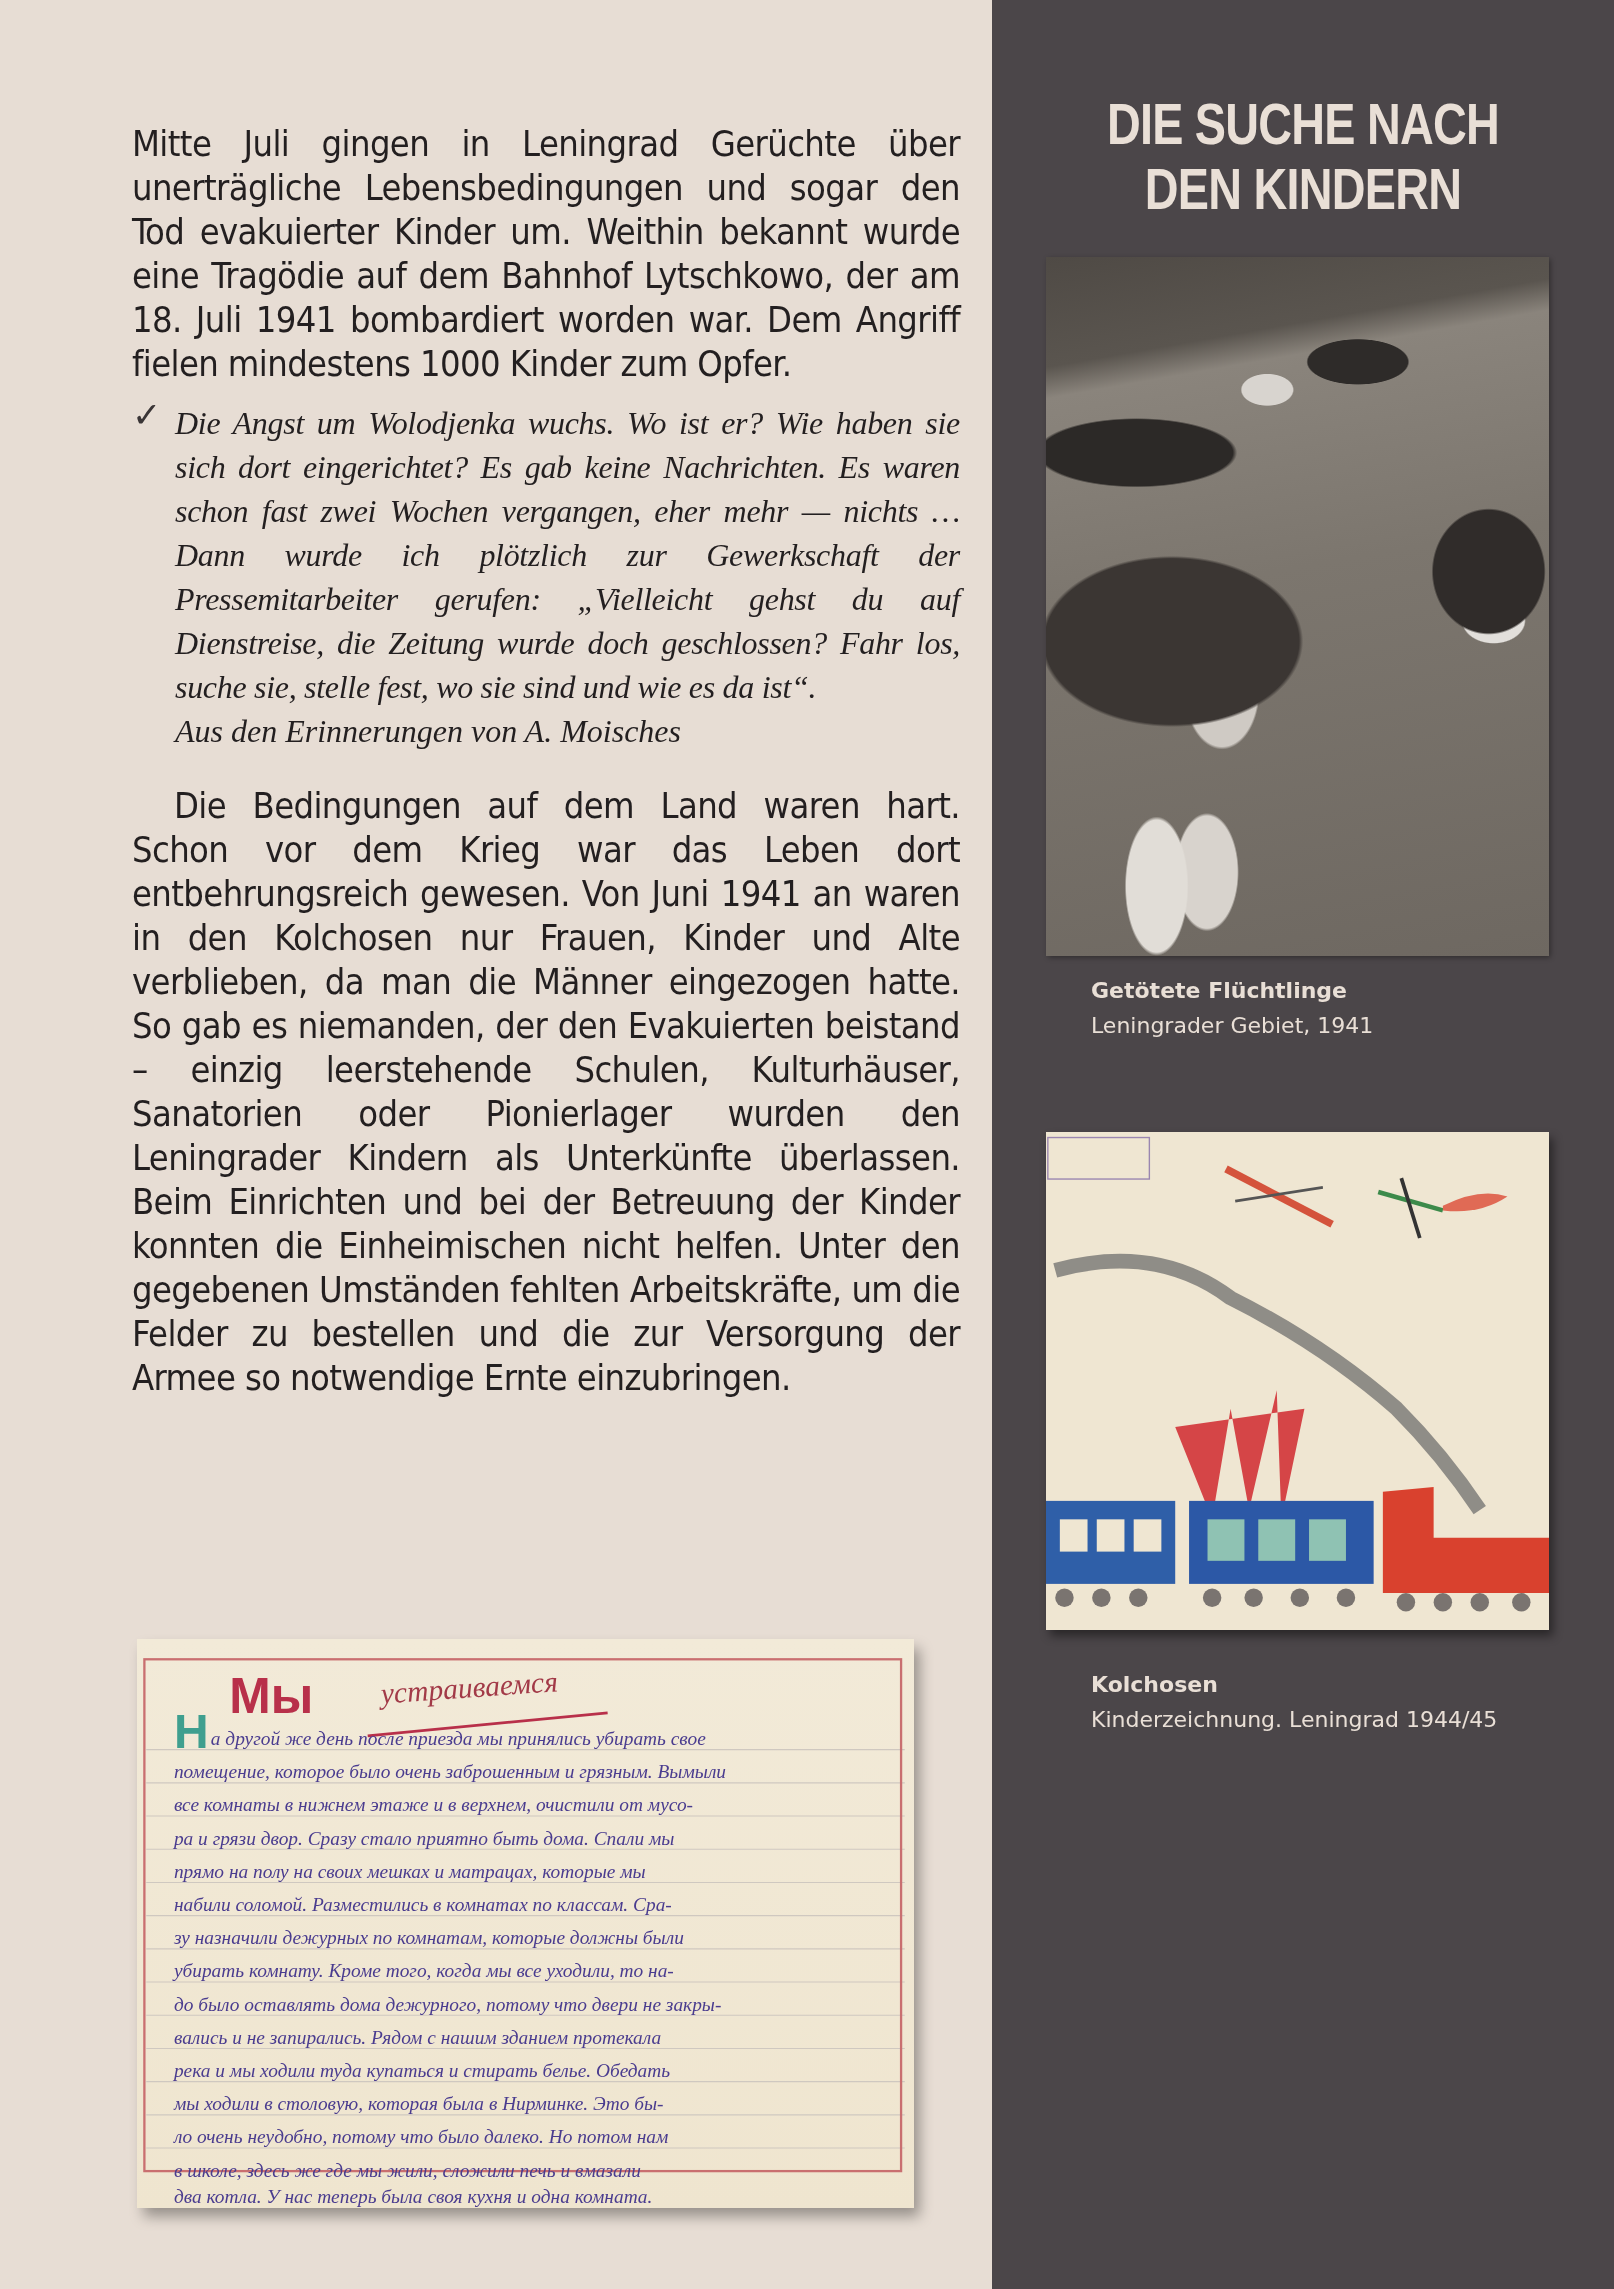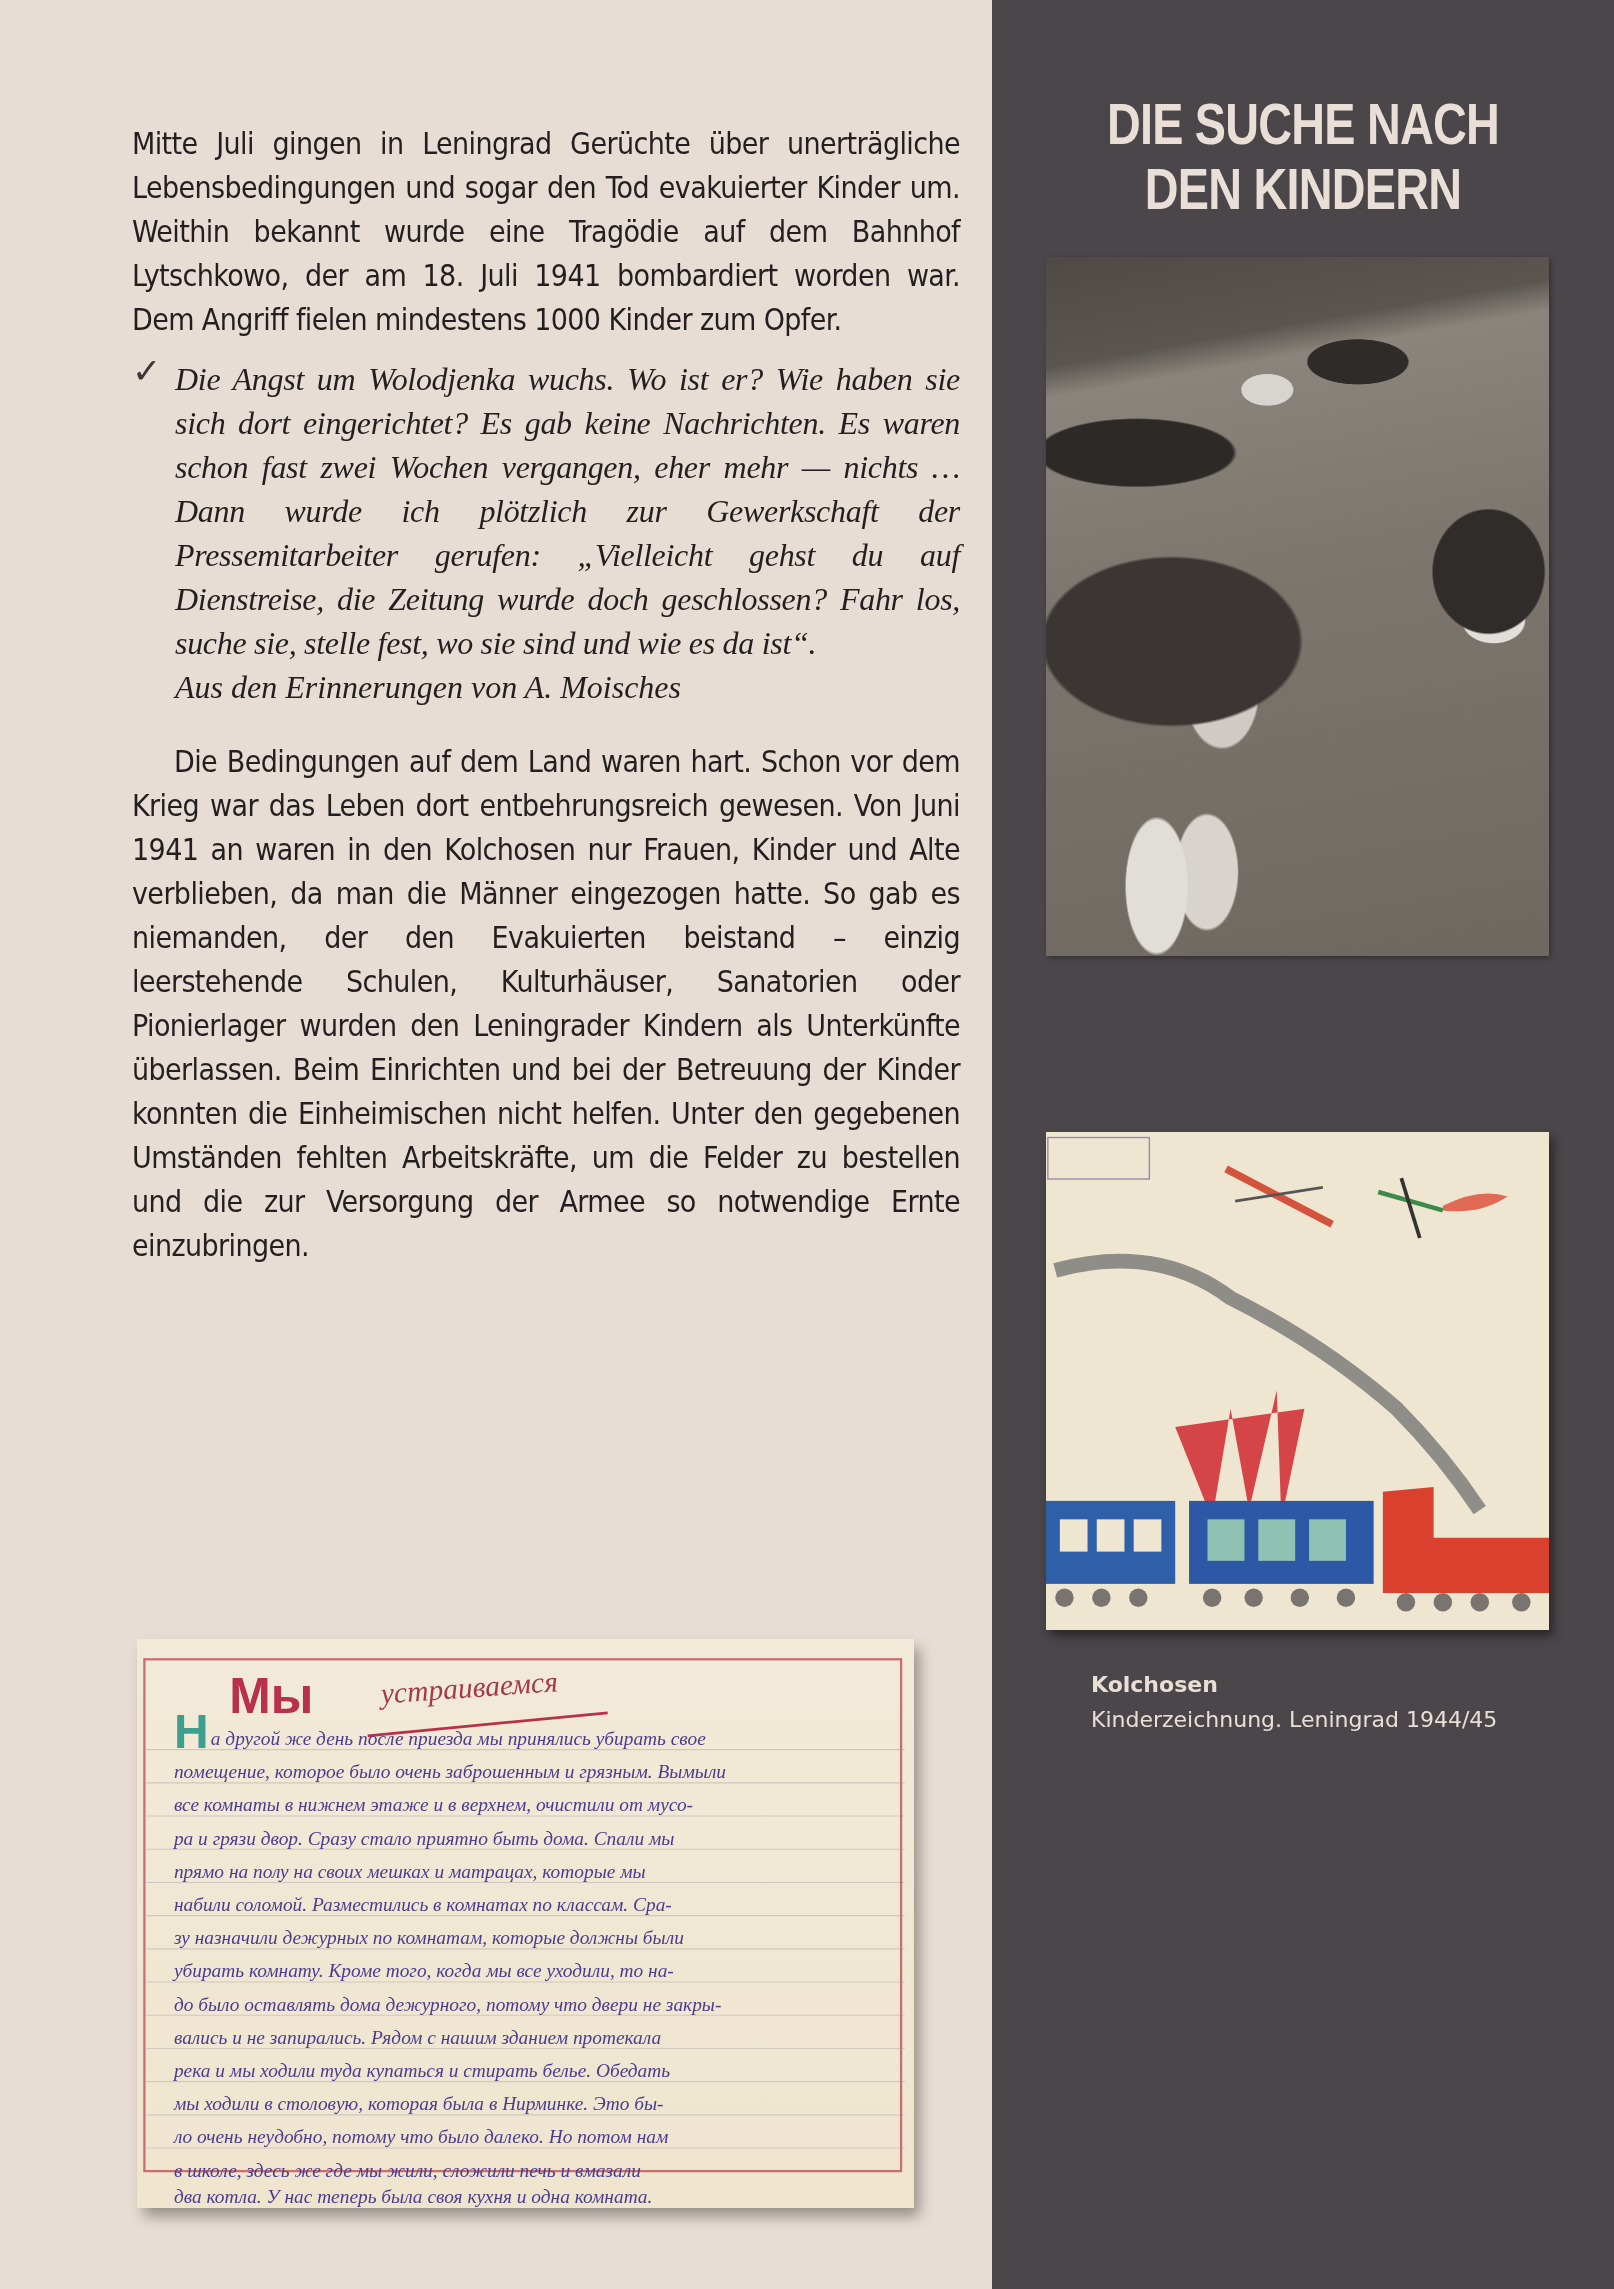--- a/index.html
+++ b/index.html
@@ -5,21 +5,21 @@
     html, body { margin: 0; padding: 0; }
     body {
       width: 1614px; height: 2290px; position: relative; overflow: hidden;
       background: #e7ddd4;
       font-family: "Liberation Sans", sans-serif;
     }
     .main-col { position: absolute; left: 132px; top: 122px; width: 828px; color: #231f20; }
     .para {
       font-family: "DejaVu Sans", "Liberation Sans", sans-serif;
       font-stretch: condensed;
-      font-size: 30px; line-height: 44px;
+      font-size: 36px; line-height: 44px;
       text-align: justify; margin: 0; letter-spacing: -0.6px;
     }
     .para.indent { text-indent: 42px; }
     .quote-block { position: relative; margin: 14.8px 0 16.6px 0; padding-left: 43px; }
     .quote-check {
       position: absolute; left: 0; top: -5.5px;
       font-family: "DejaVu Sans", sans-serif; font-size: 35px; color: #3a3536;
     }
     .quote-text {
       font-family: "Liberation Serif", "DejaVu Serif", serif;
@@ -134,20 +134,24 @@
   </svg>
 </div>
 
 <div class="sidebar">
   <div class="side-title">
     <div>DIE SUCHE NACH</div>
     <div>DEN KINDERN</div>
   </div>
 
   <div class="photo" title="Schwarz-Weiß-Foto getöteter Flüchtlinge am Wegesrand"></div>
+  <div class="caption cap-photo">
+    <span class="cap-title">Getötete Flüchtlinge</span>
+    <span class="cap-line">Leningrader Gebiet, 1941</span>
+  </div>
 
   <div class="drawing" title="Kinderzeichnung: Flugzeuge im Luftkampf über einem brennenden Zug">
     <svg viewBox="0 0 545 540" preserveAspectRatio="none">
       <rect x="2" y="6" width="110" height="45" fill="none" stroke="#9a86b0" stroke-width="1.5"></rect>
       <g>
         <line x1="195" y1="40" x2="310" y2="100" stroke="#d4533c" stroke-width="8"></line>
         <line x1="205" y1="75" x2="300" y2="60" stroke="#555" stroke-width="3"></line>
       </g>
       <g>
         <line x1="360" y1="65" x2="430" y2="85" stroke="#3c8a4a" stroke-width="5"></line>

